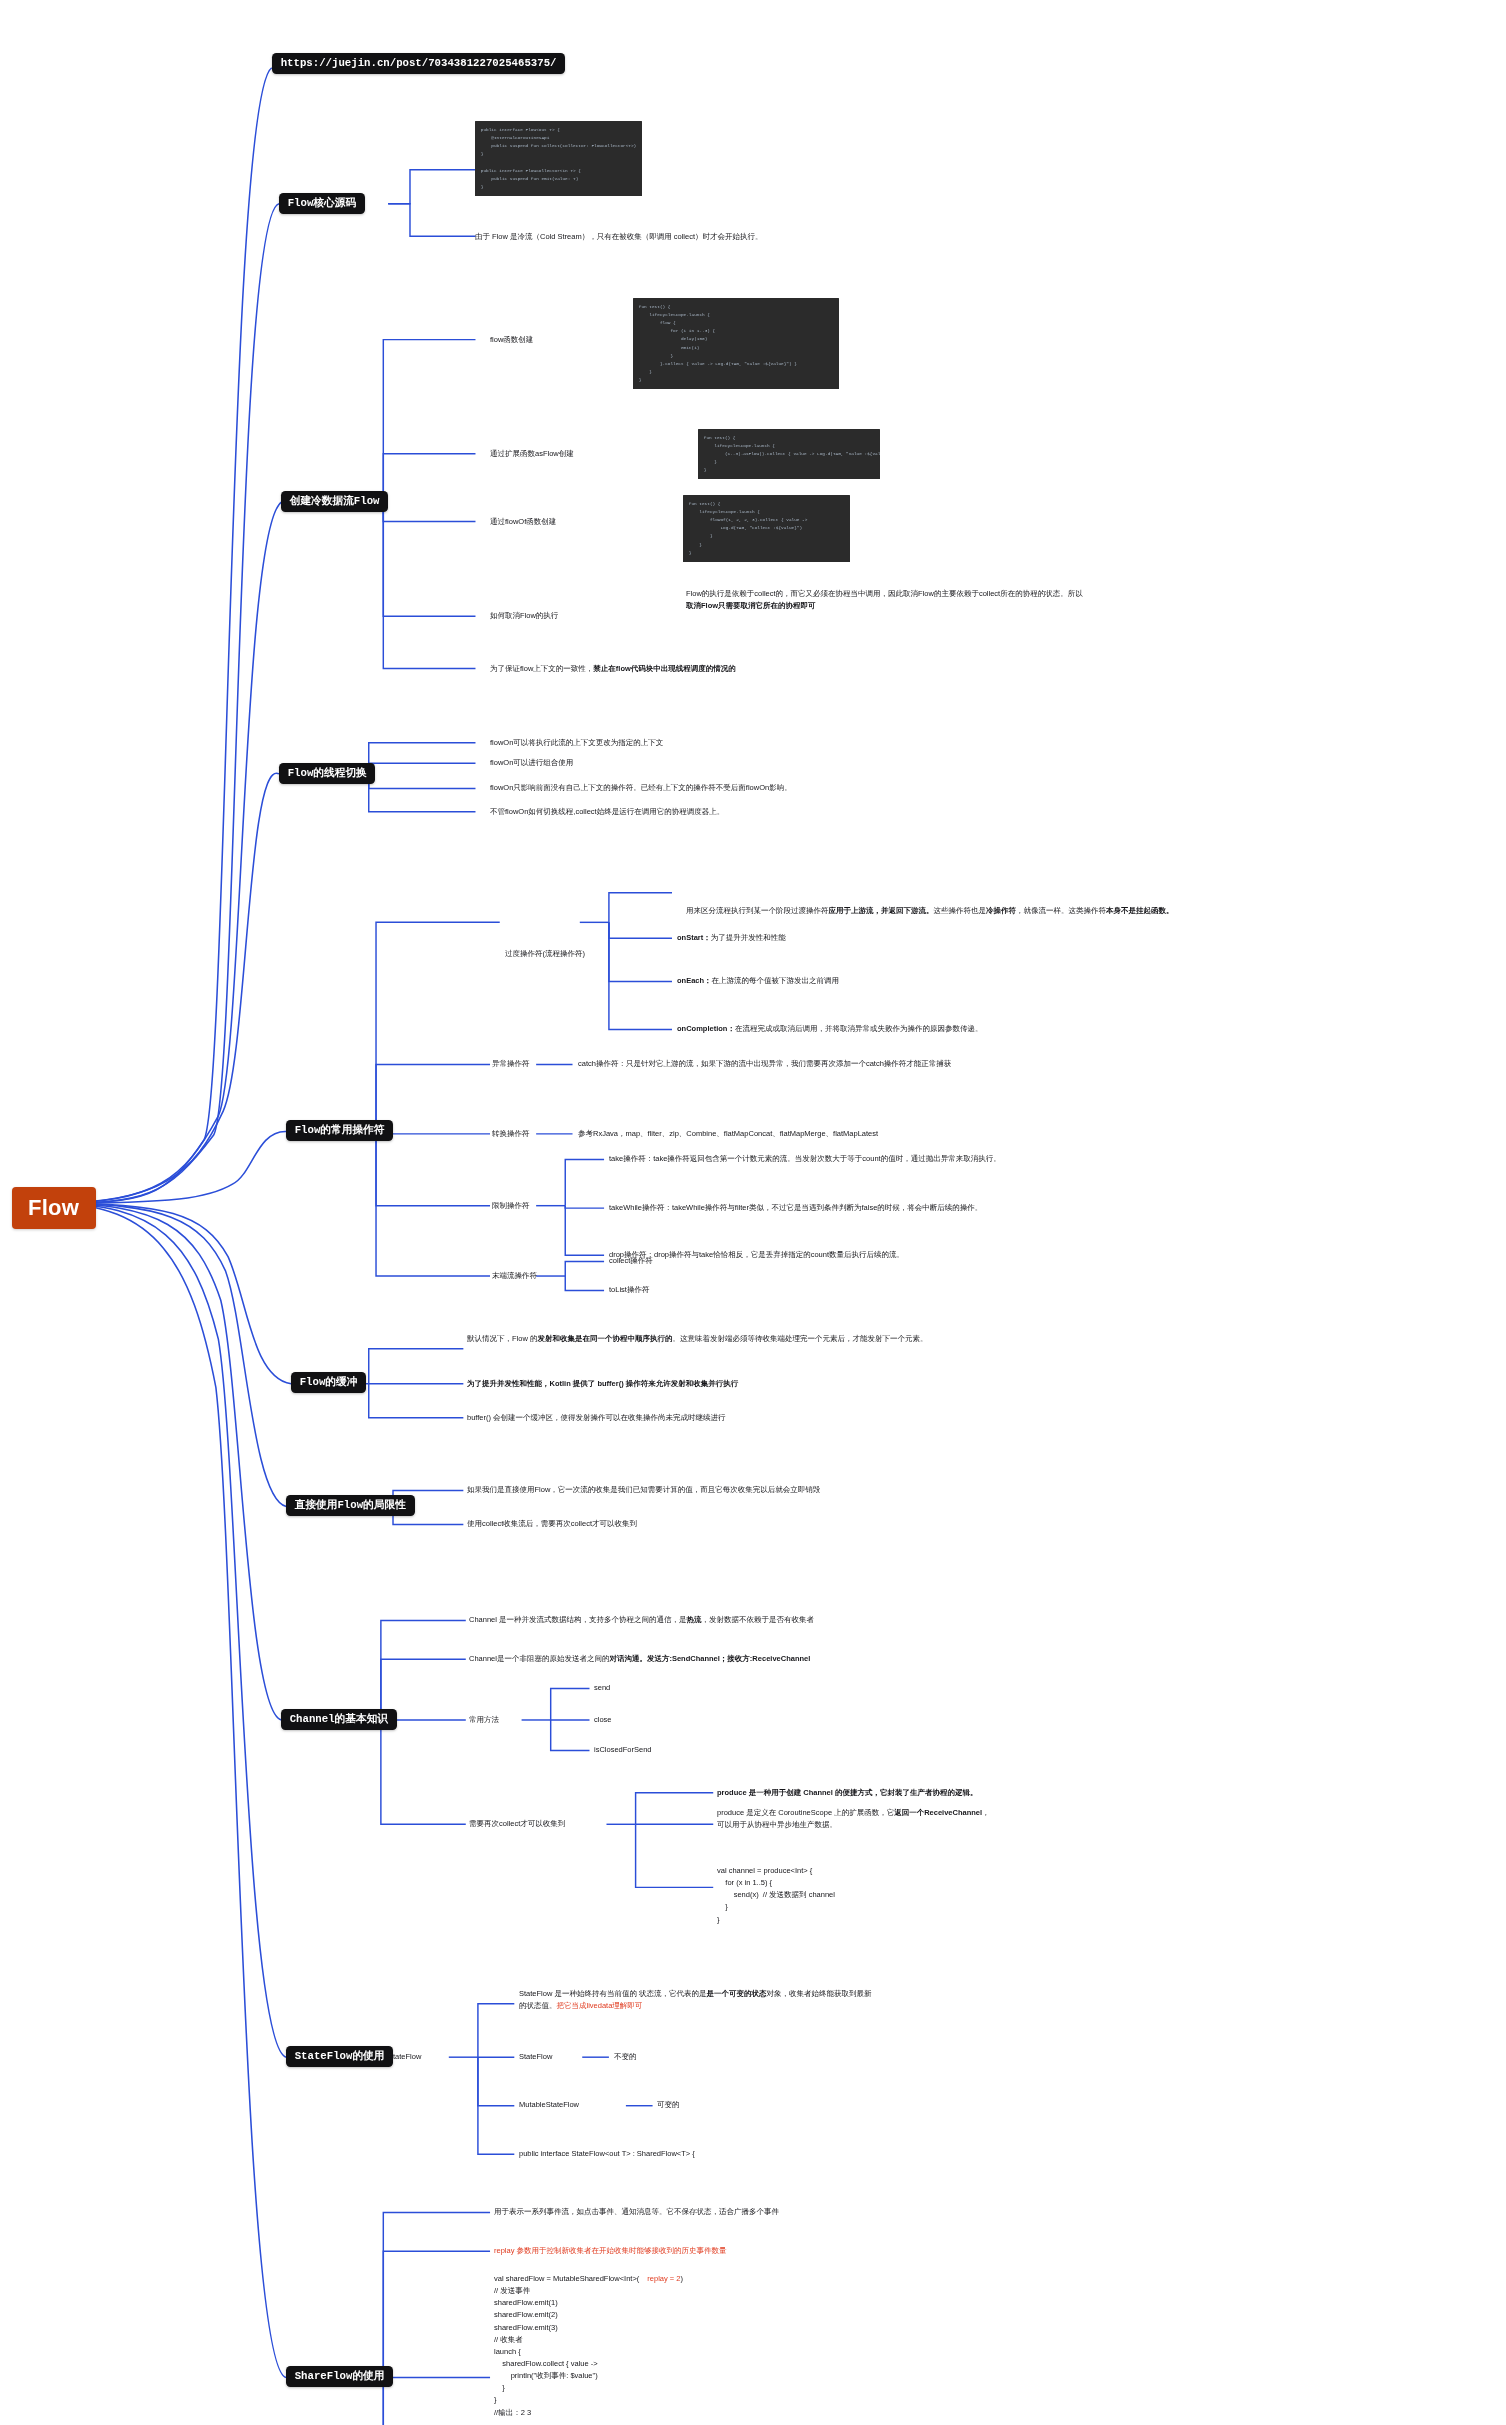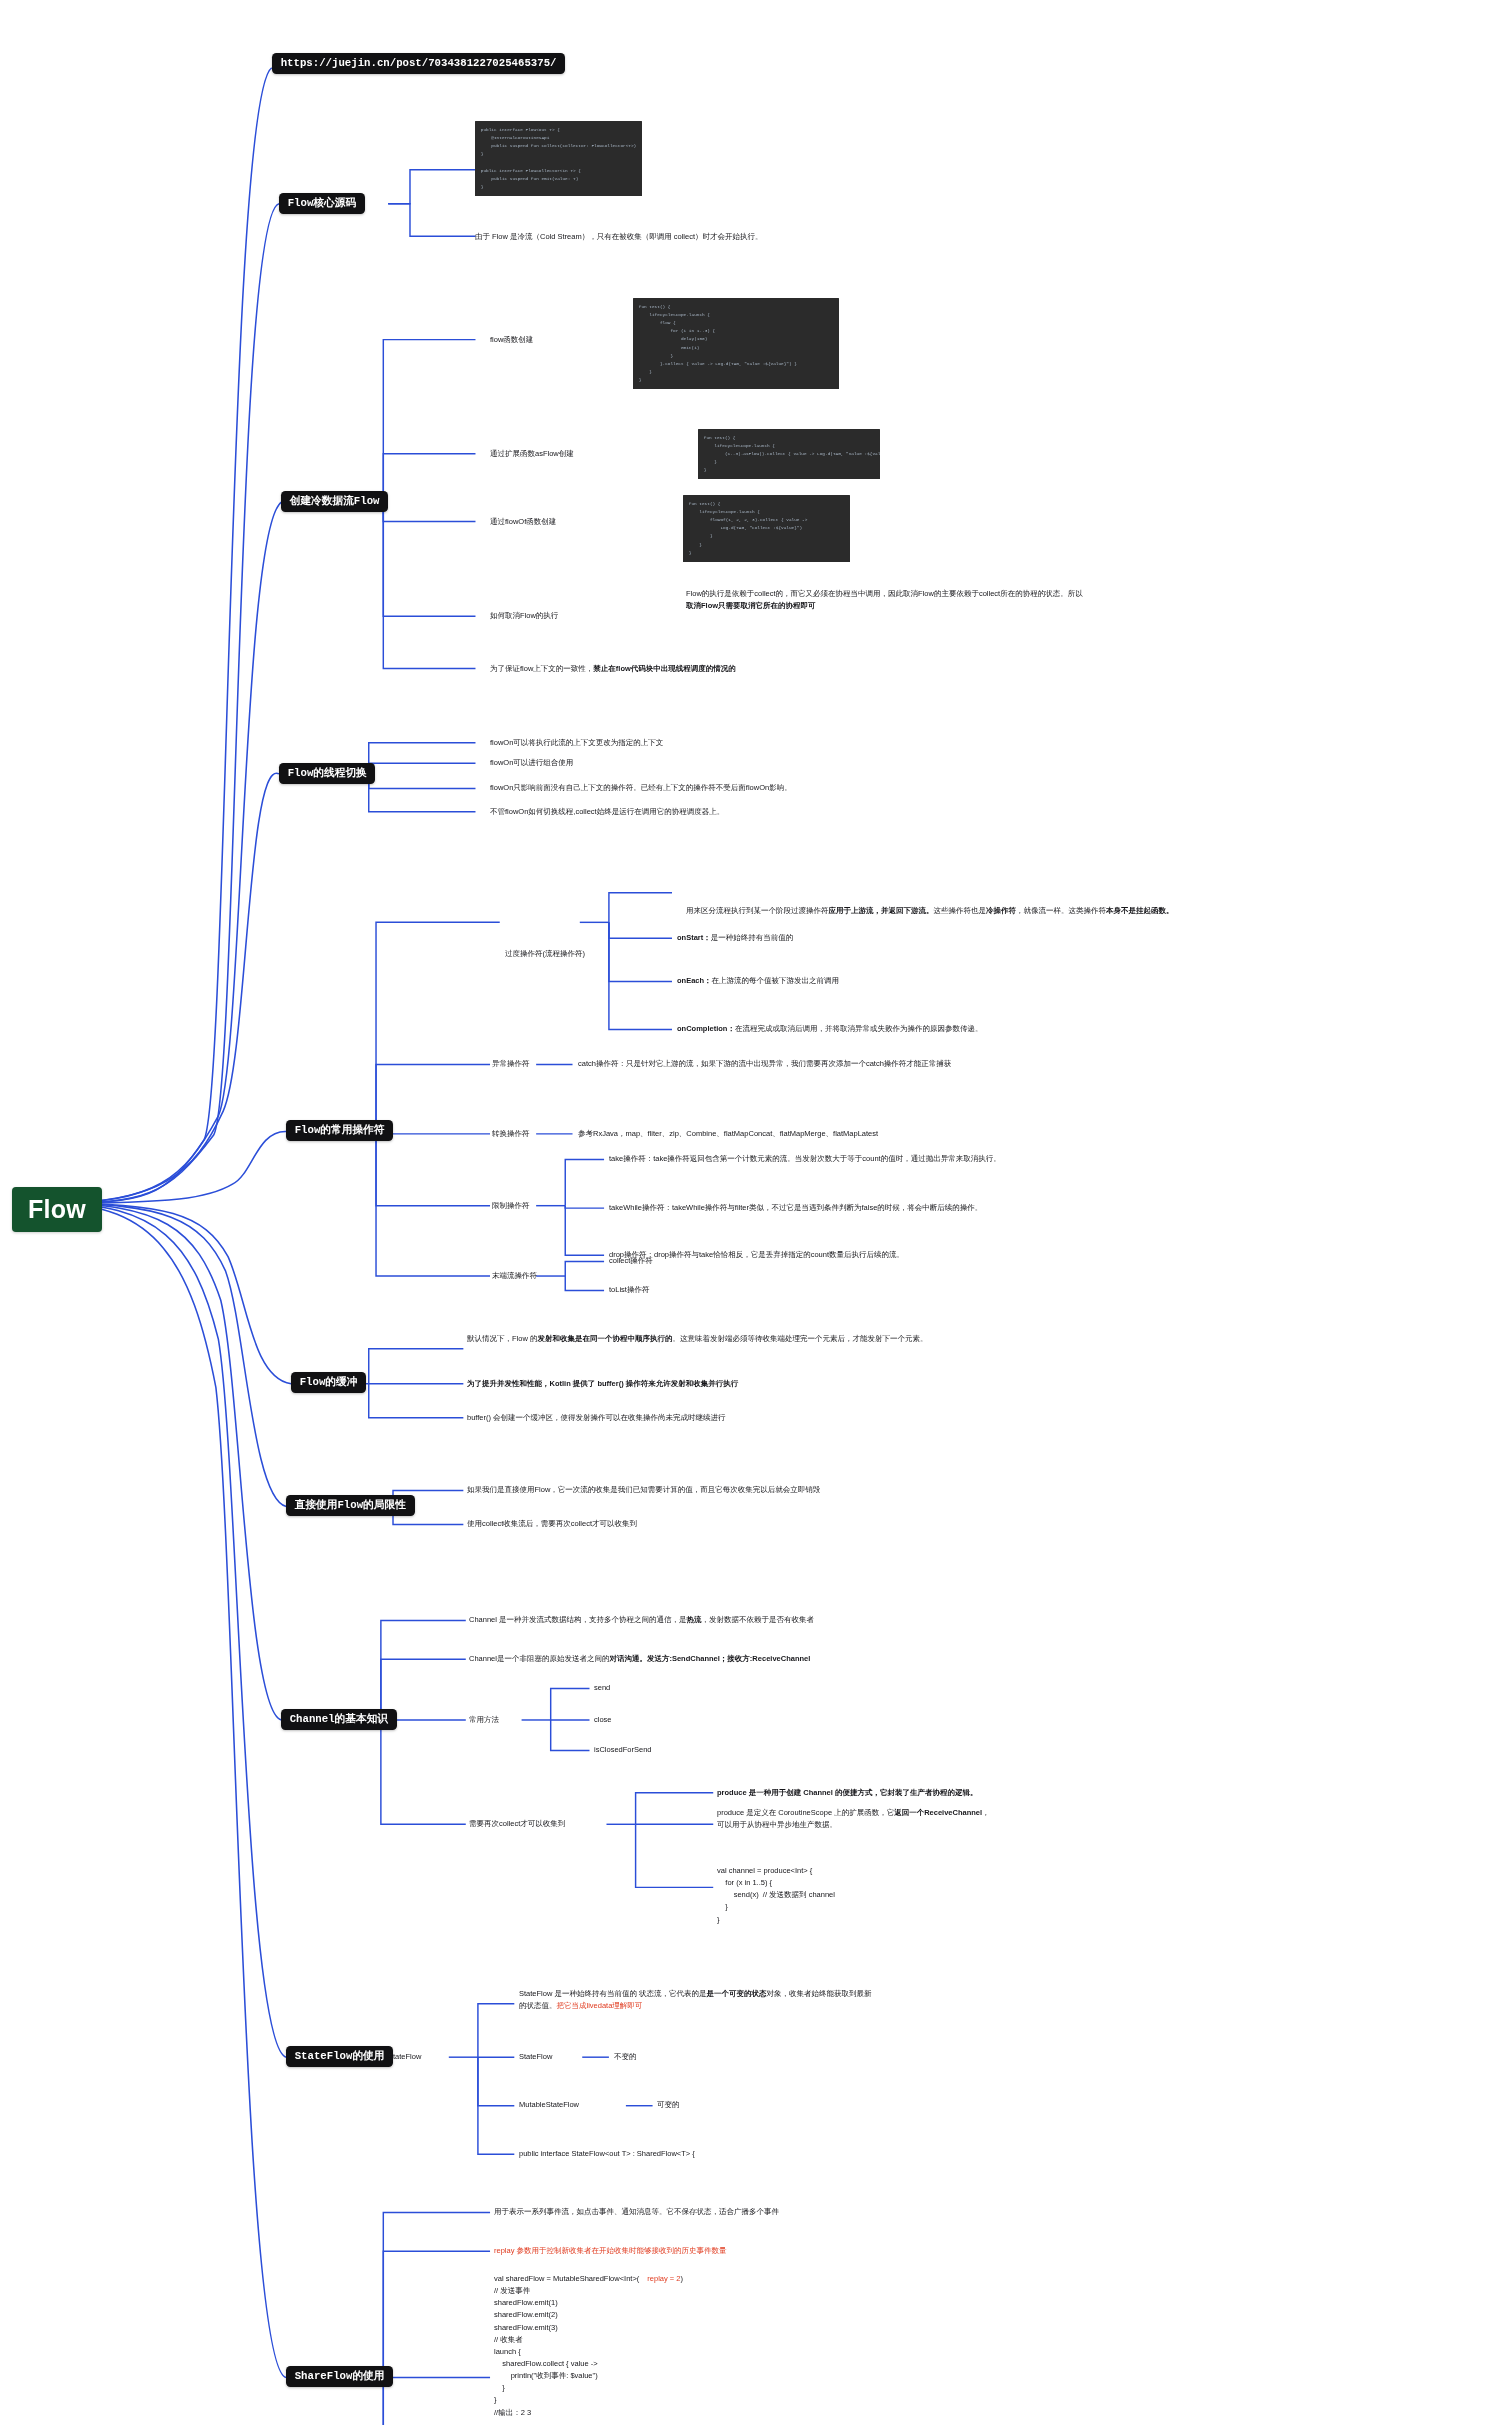--- a/index.html
+++ b/index.html
@@ -10,24 +10,24 @@
     font-family: "Liberation Sans", "DejaVu Sans", sans-serif;
     position: relative;
     overflow: hidden;
   }
   #canvas { position: absolute; inset: 0; }
   svg.links { position:absolute; left:0; top:0; width:1507px; height:2620px; pointer-events:none; }
 
   
   .root-node {
     position:absolute;
-    background:#14532d;
+    background:#c2410c;
     color:#fff;
     border-radius:3.9px;
-    font-size:25px;
+    font-size:22px;
     font-weight:700;
     padding:7.8px 16.5px;
     letter-spacing:0.2px;
     white-space:nowrap;
     box-shadow:0 1px 2.9px rgba(0,0,0,.20);
   }
 
   
   .l1-node {
     position:absolute;
@@ -257,21 +257,21 @@
 
   <div class="topic" style="left:490px; top:743px; transform:translateY(-50%);">flowOn可以将执行此流的上下文更改为指定的上下文</div>
   <div class="topic" style="left:490px; top:763px; transform:translateY(-50%);">flowOn可以进行组合使用</div>
   <div class="topic" style="left:490px; top:788px; transform:translateY(-50%);">flowOn只影响前面没有自己上下文的操作符。已经有上下文的操作符不受后面flowOn影响。</div>
   <div class="topic" style="left:490px; top:812px; transform:translateY(-50%);">不管flowOn如何切换线程,collect始终是运行在调用它的协程调度器上。</div>
 
   <div class="topic" style="left:505px; top:922px; transform:translateY(-50%);margin-top:32px;">过度操作符(流程操作符)</div>
 
   <div class="topic wrap" style="left:686px; top:905px; width:529px;"><span>用来区分流程执行到某一个阶段过渡操作符</span><b>应用于上游流，并返回下游流。</b><span>这些操作</span><span>符也是</span><b>冷操作符</b><span>，就像流一样。这类操作符</span><b>本身不是挂起函数。</b></div>
 
-  <div class="topic" style="left:677px; top:938px; transform:translateY(-50%);"><b>onStart：</b><span>是一种始终持有当前值的</span></div>
+  <div class="topic" style="left:677px; top:938px; transform:translateY(-50%);"><b>onStart：</b><span>为了提升并发性和性能</span></div>
 
   <div class="topic" style="left:677px; top:981px; transform:translateY(-50%);"><b>onEach：</b><span>在上游流的每个值被下游发出之前调用</span></div>
 
   <div class="topic" style="left:677px; top:1029px; transform:translateY(-50%);"><b>onCompletion：</b><span>在流程完成或取消后调用，并将取消异常或失败作为操作的原因参数传递。</span></div>
 
   <div class="topic" style="left:492px; top:1064px; transform:translateY(-50%);">异常操作符</div>
   <div class="topic" style="left:578px; top:1064px; transform:translateY(-50%);">catch操作符：只是针对它上游的流，如果下游的流中出现异常，我们需要再次添加一个catch操作符才能正常捕获</div>
 
   <div class="topic" style="left:492px; top:1134px; transform:translateY(-50%);">转换操作符</div>
   <div class="topic" style="left:578px; top:1134px; transform:translateY(-50%);">参考RxJava，map、fliter、zip、Combine、flatMapConcat、flatMapMerge、flatMapLatest</div>

